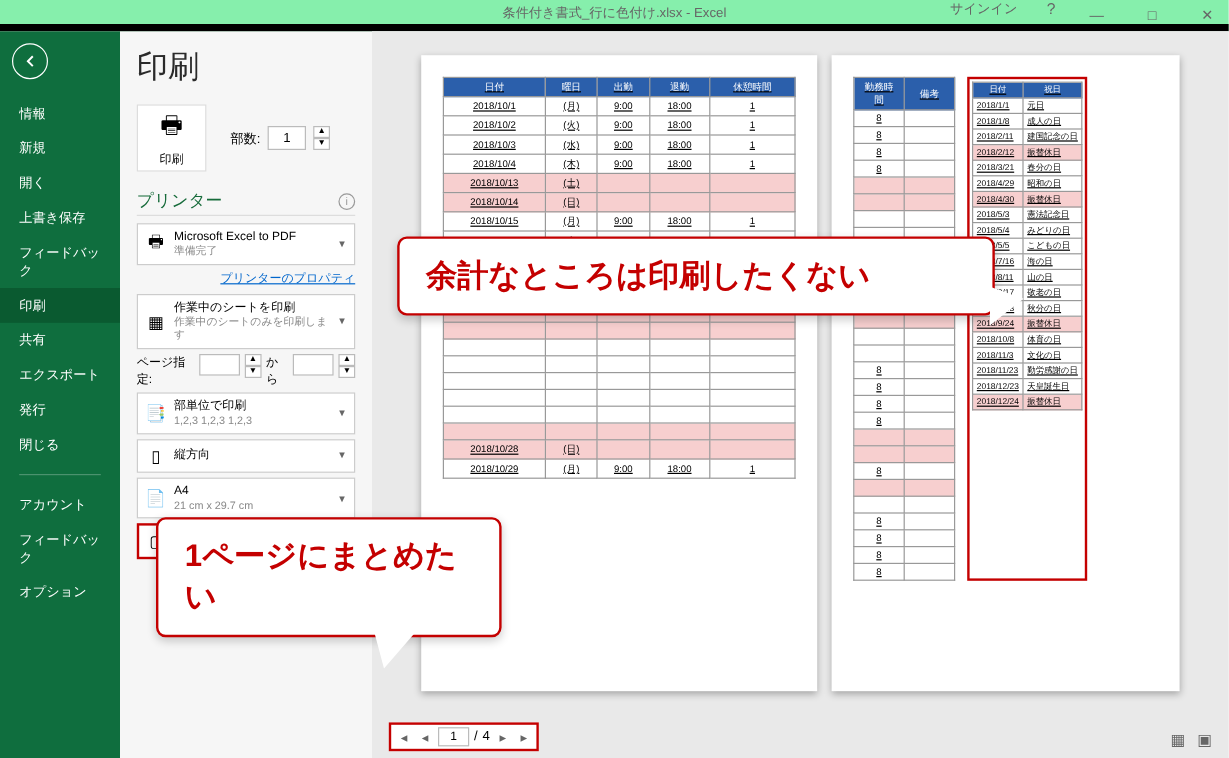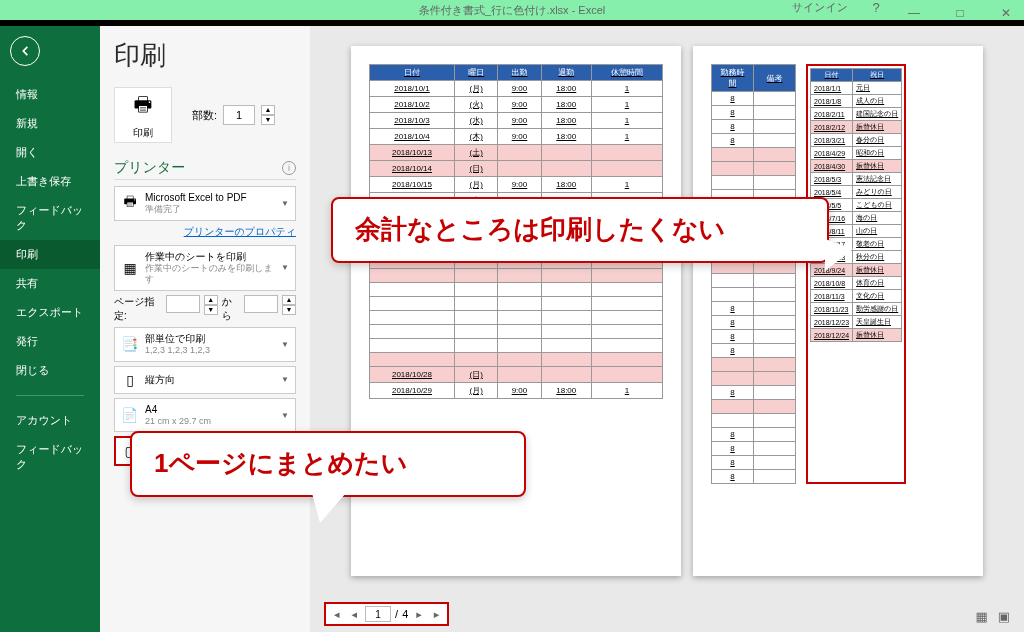--- a/index.html
+++ b/index.html
@@ -65,21 +65,21 @@
 .tbl2 { border-collapse: collapse; font-size: 8px; }
 .tbl2 th { background: #2b5fab; color:#fff; border:1px solid #999; padding:2px 6px; font-weight:normal;}
 .tbl2 td { border:1px solid #999; padding:2px 6px; text-align:center; height:14px; width:42px;}
 .tbl2 .pink td { background:#f7cfcf; }
 
 .callout { position: absolute; background: #fff; border: 2px solid #c40000; border-radius: 8px; padding: 14px 22px; font-size: 26px; color: #c40000; font-weight: bold; box-shadow: 0 3px 8px rgba(0,0,0,0.2); line-height: 1.3; }
 .callout .tail { position: absolute; width: 0; height: 0; }
 .callout1 { left: 331px; top: 197px; width: 498px; }
 .callout1 .tail { right: -26px; top: 40px; border-left: 28px solid #fff; border-top: 10px solid transparent; border-bottom: 22px solid transparent; }
 .callout1 .tail-b { position:absolute; right:-30px; top:38px; border-left: 32px solid #c40000; border-top: 12px solid transparent; border-bottom: 26px solid transparent; z-index:-1;}
-.callout2 { left: 130px; top: 431px; width: 396px; }
+.callout2 { left: 130px; top: 431px; width: 288px; }
 .callout2 .tail { left: 180px; bottom: -28px; border-top: 30px solid #fff; border-left: 8px solid transparent; border-right: 26px solid transparent; }
 .callout2 .tail-b { position:absolute; left:178px; bottom:-33px; border-top: 34px solid #c40000; border-left: 10px solid transparent; border-right: 30px solid transparent; z-index:-1;}
 
 .pager { position: absolute; bottom: 6px; left: 14px; display: flex; align-items: center; gap: 4px; font-size: 11px; border: 2px solid #c40000; padding: 2px 4px; background: #fff; }
 .pager .pg-btn { cursor: pointer; color: #666; padding: 0 4px; }
 .pager input { width: 26px; height: 16px; border: 1px solid #bbb; text-align: center; font-size: 10px; }
 
 .zoom-icons { position:absolute; bottom:8px; right:14px; display:flex; gap:10px; font-size:13px; color:#666; }
 </style>
 </head>
@@ -112,20 +112,21 @@
         <div class="sidebar-item active">印刷</div>
         <div class="sidebar-item">共有</div>
         <div class="sidebar-item">エクスポート</div>
         <div class="sidebar-item">発行</div>
         <div class="sidebar-item">閉じる</div>
       </div>
     <div class="sidebar-divider"></div>
     <div id="sb-footer">
         <div class="sidebar-item">アカウント</div>
         <div class="sidebar-item">フィードバック</div>
+        <div class="sidebar-item">オプション</div>
       </div>
   </div>
 
   <div class="content">
     <div class="print-panel">
       <div class="print-title">印刷</div>
       <div class="print-main-row">
         <div class="print-btn">
           <span class="icon">🖶</span>
           <span class="lbl">印刷</span>

